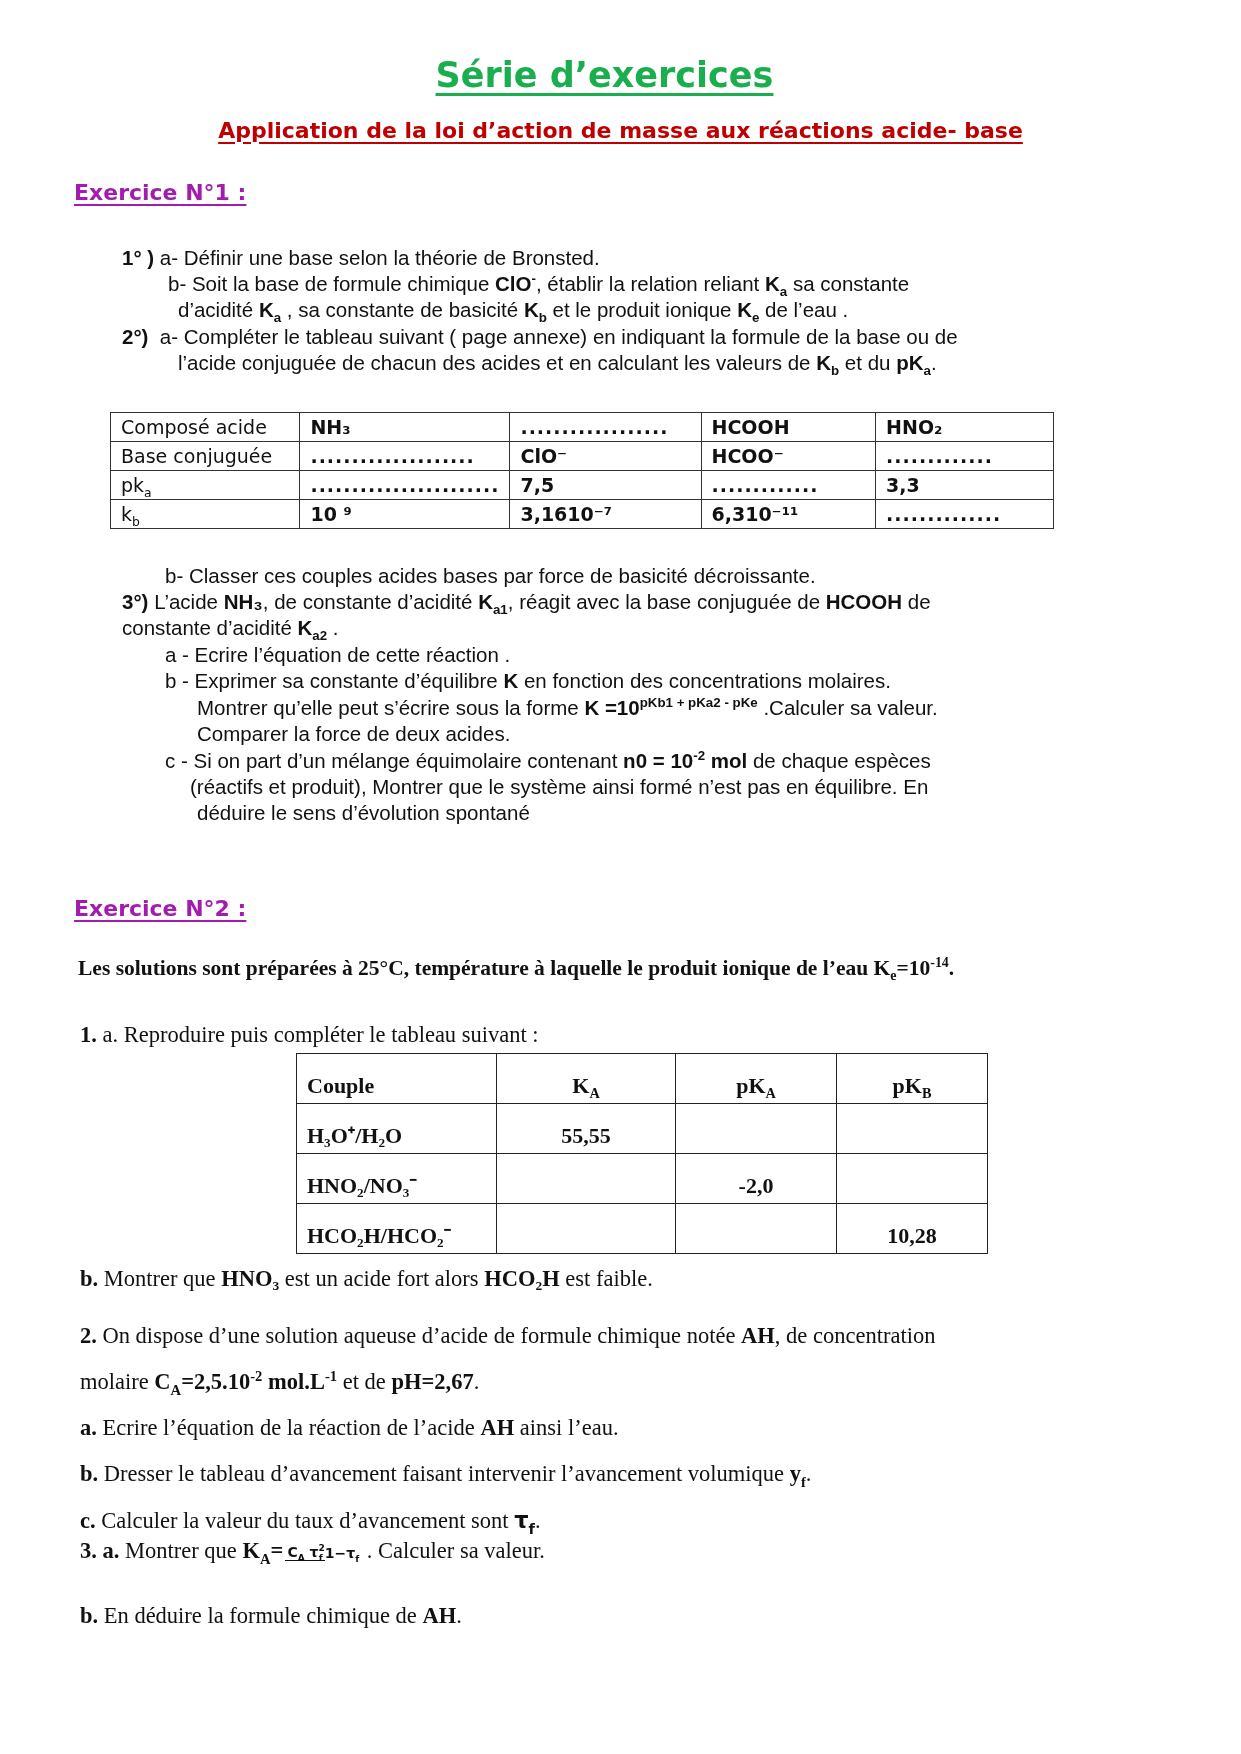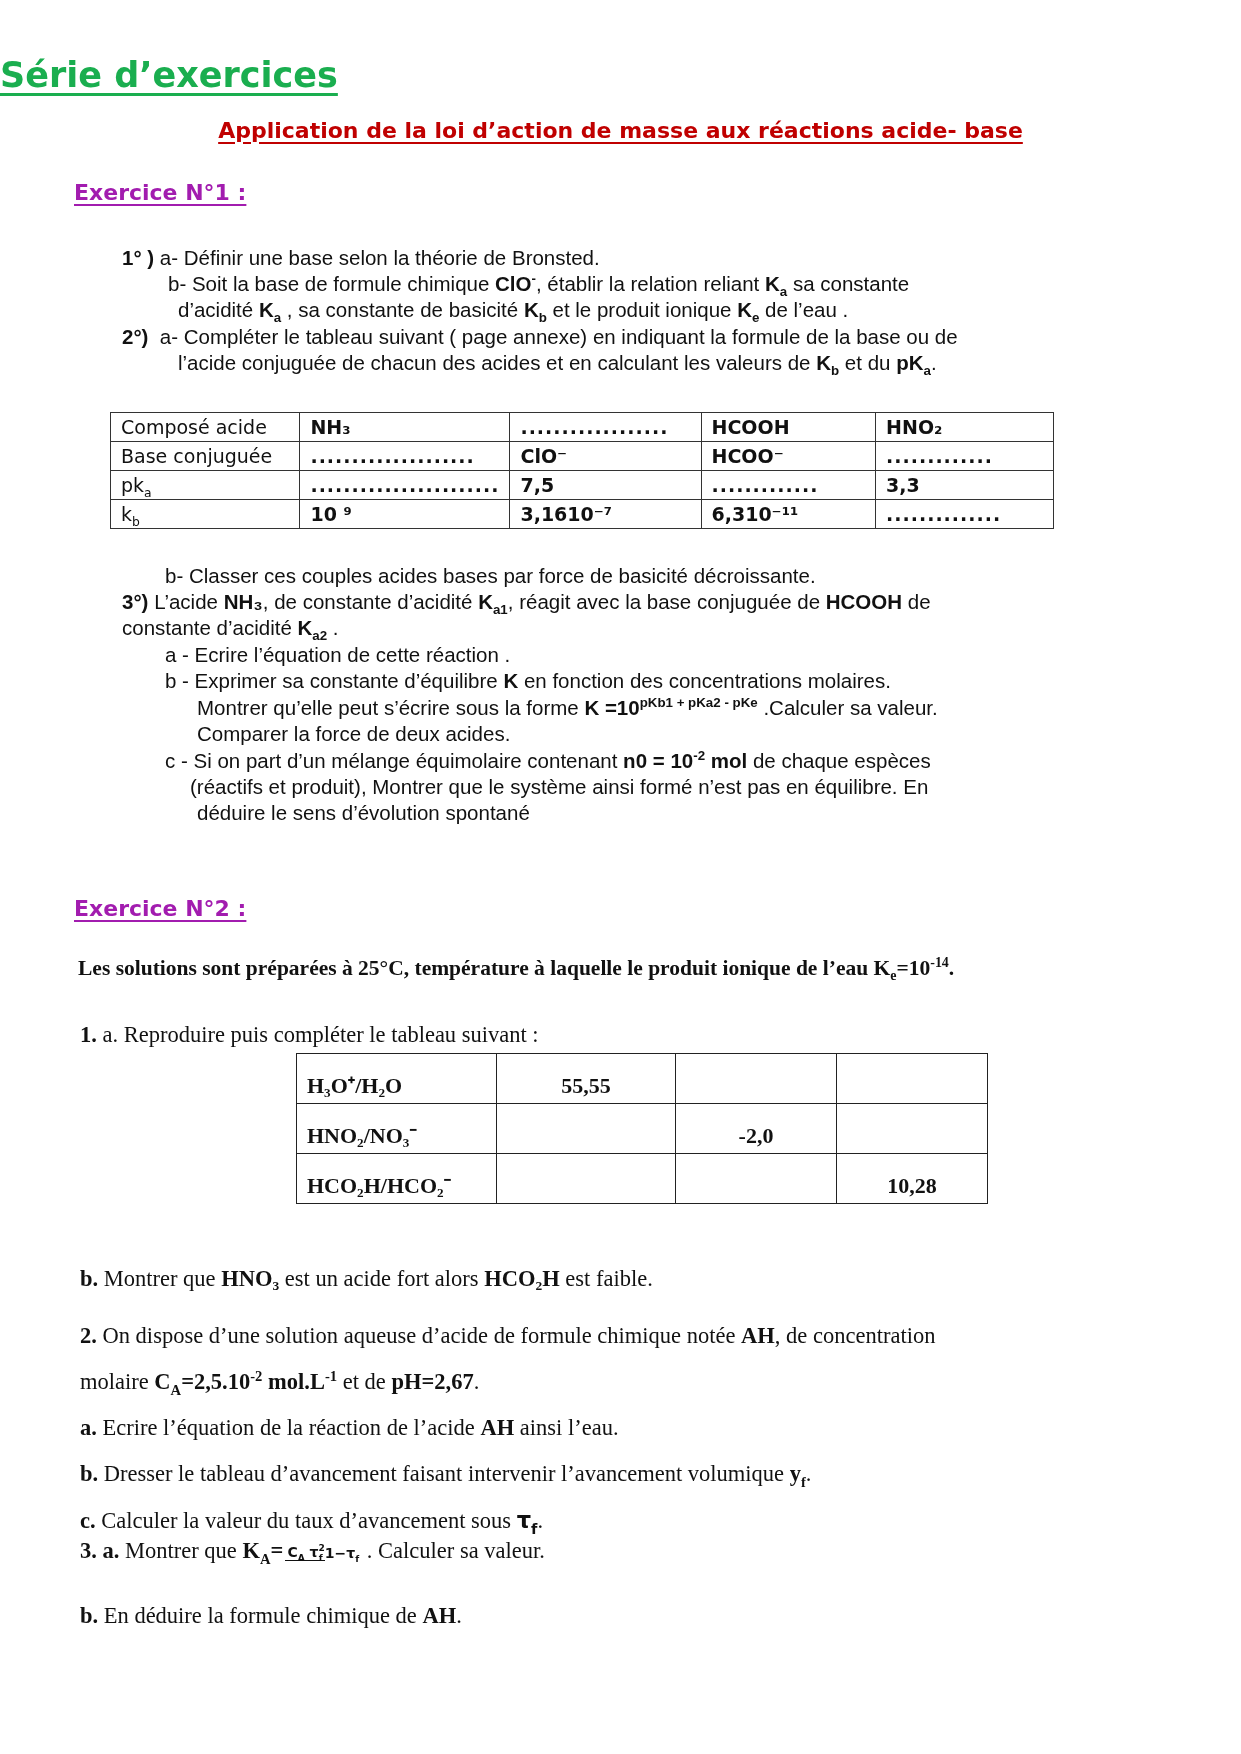--- a/index.html
+++ b/index.html
@@ -1,20 +1,20 @@
 <!DOCTYPE html>
 <html><head>
 <meta charset="utf-8">
 <style>
   html, body { margin: 0; padding: 0; background: #ffffff; }
   body { width: 1241px; height: 1754px; position: relative; overflow: hidden; color: #111; }
   .abs { position: absolute; }
   .dv { font-family: "DejaVu Sans", sans-serif; }
 
-  #title { left: 0; width: 1209px; top: 55px; text-align: left; font-family: "DejaVu Sans", sans-serif; font-size: 35px; font-weight: bold; color: #1aae4f; }
+  #title { left: 0; width: 1209px; top: 55px; text-align: center; font-family: "DejaVu Sans", sans-serif; font-size: 35px; font-weight: bold; color: #1aae4f; }
   #title span { text-decoration: underline; text-decoration-thickness: 3px; text-underline-offset: 6px; }
   #subtitle { left: 0; width: 1241px; top: 118px; text-align: center; font-family: "DejaVu Sans", sans-serif; font-size: 22px; font-weight: bold; color: #c00000; }
   #subtitle span { text-decoration: underline; text-underline-offset: 4px; }
   .exh { font-family: "DejaVu Sans", sans-serif; font-size: 22px; font-weight: bold; color: #a21caf; text-decoration: underline; text-underline-offset: 4px; }
 
   .l1 { font-family: "Liberation Sans", sans-serif; font-size: 20.5px; line-height: 25px; white-space: nowrap; }
   .l1 b { font-weight: bold; }
   sub, sup { font-size: 65%; line-height: 0; }
 
   table.t1 { position: absolute; left: 110px; top: 412px; width: 944px; border-collapse: collapse; font-family: "DejaVu Sans", sans-serif; font-size: 19px; }
@@ -119,20 +119,26 @@
 <div class="abs l2" style="left:78px; top:956px; font-weight:bold; font-size:21.5px;">
   <span>Les solutions sont préparées à 25°C, température à laquelle le produit ionique de l’eau K</span><sub>e</sub><span>=10</span><sup>-14</sup><span>.</span>
 </div>
 
 <div class="abs l2" style="left:80px; top:1022px;">
   <b>1.</b><span> a. Reproduire puis compléter le tableau suivant :</span>
 </div>
 
 <table class="t2">
   <tbody>
+      <tr>
+    <td class="c0">Couple</td>
+    <td class="c1"><span>K</span><sub>A</sub></td>
+    <td class="c2"><span>pK</span><sub>A</sub></td>
+    <td class="c3"><span>pK</span><sub>B</sub></td>
+  </tr>
   <tr>
     <td class="c0">H₃O⁺/H₂O</td>
     <td class="c1">55,55</td>
     <td class="c2"></td>
     <td class="c3"></td>
   </tr>
   <tr>
     <td class="c0">HNO₂/NO₃⁻</td>
     <td class="c1"></td>
     <td class="c2">-2,0</td>
@@ -158,21 +164,21 @@
   <span>molaire </span><b><span>C</span><sub>A</sub><span>=2,5.10</span><sup>-2</sup><span> mol.L</span><sup>-1</sup></b><span> et de </span><b>pH=2,67</b><span>.</span>
 </div>
 
 <div class="abs l2" style="left:80px; top:1415px;">
   <b>a.</b><span> Ecrire l’équation de la réaction de l’acide </span><b>AH</b><span> ainsi l’eau.</span>
 </div>
 <div class="abs l2" style="left:80px; top:1461px;">
   <b>b.</b><span> Dresser le tableau d’avancement faisant intervenir l’avancement volumique </span><b><span>y</span><sub>f</sub></b><span>.</span>
 </div>
 <div class="abs l2" style="left:80px; top:1507px;">
-  <b>c.</b><span> Calculer la valeur du taux d’avancement sous  </span><b class="dv"><span>τ</span><sub>f</sub></b><span>.</span>
+  <b>c.</b><span> Calculer la valeur du taux d’avancement sont  </span><b class="dv"><span>τ</span><sub>f</sub></b><span>.</span>
 </div>
 
 <div class="abs l2" style="left:80px; top:1538px;">
   <b>3. a.</b><span> Montrer que  </span><b><span>K</span><sub>A</sub><span>=</span></b><span class="frac">
       <span class="num"><span>C</span><sub>A</sub> <span>τ</span><sup>2</sup><sub style="margin-left:-6px;">f</sub></span>
       <span class="den"><span>1−τ</span><sub>f</sub></span>
     </span><span> . Calculer sa valeur.</span>
 </div>
 
 <div class="abs l2" style="left:80px; top:1603px;">

